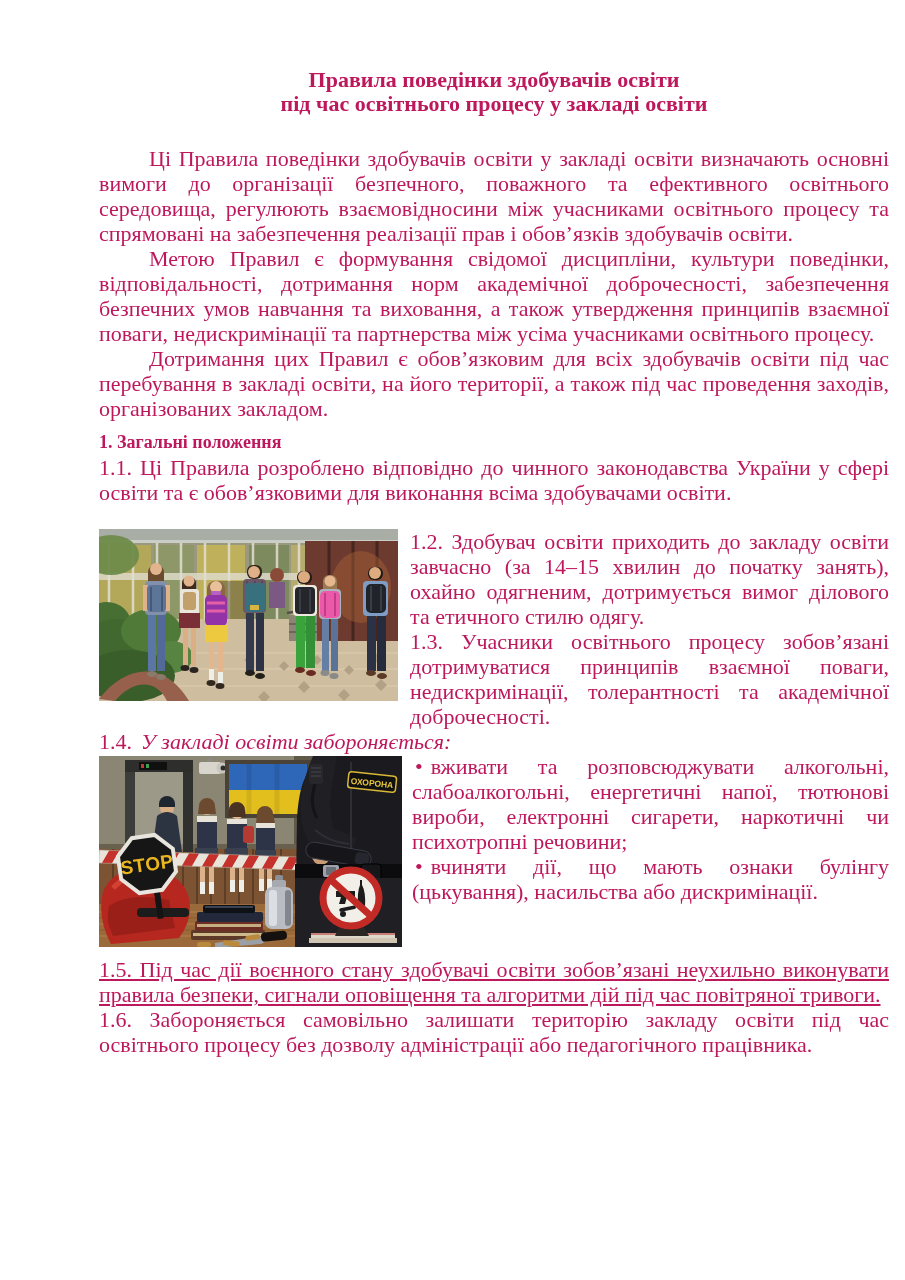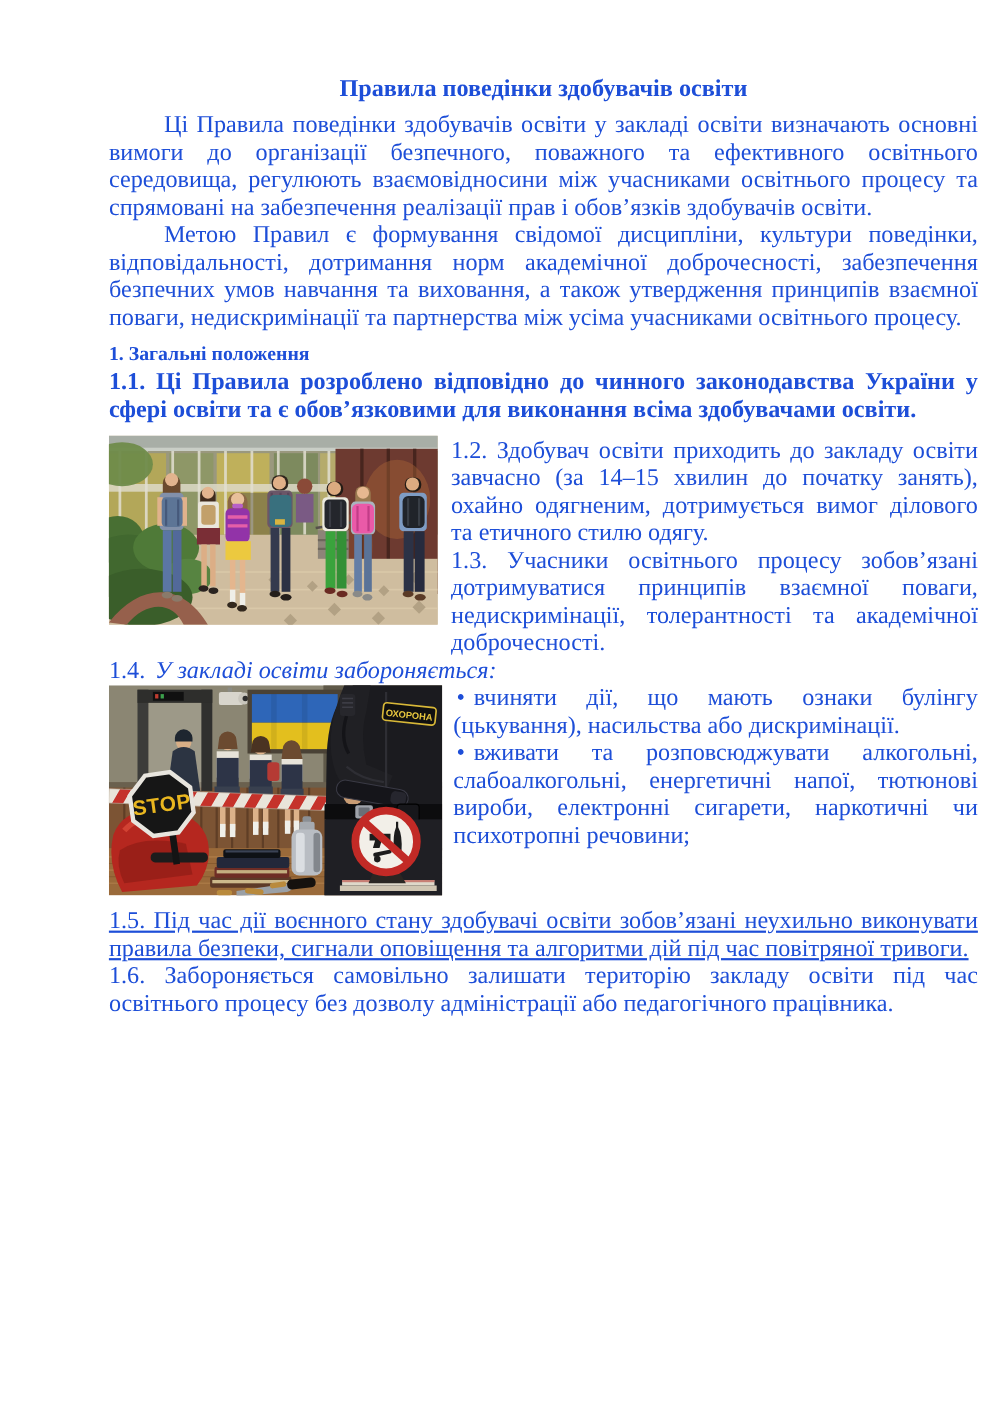--- a/index.html
+++ b/index.html
@@ -2,21 +2,21 @@
 <html lang="uk"><head>
 <meta charset="utf-8">
 <style>
   html,body{margin:0;padding:0;background:#ffffff;}
   .page{
     position:relative;
     width:905px;height:1098px;
     background:#ffffff;
     overflow:hidden;
     font-family:"Liberation Serif","DejaVu Serif",serif;
-    color:#1d4ed8;
+    color:#be185d;
   }
   .content{
     position:absolute;
     left:99px;top:0;
     width:790px;
     font-size:22px;
     line-height:25px;
     text-align:justify;
   }
   .doc-title{
@@ -28,44 +28,46 @@
   }
   .content p{margin:0;}
   p.indent{text-indent:50px;}
   .section-heading{
     margin-top:9px;
     text-align:left;
     font-weight:bold;
     font-size:18px;
     line-height:25px;
   }
-  p.item-after-heading{margin-bottom:12px;font-weight:bold;}
+  p.item-after-heading{margin-bottom:24px;}
   .figure{float:left;}
   .fig1{margin:0 12px 5px 0;}
   .fig2{margin:2px 10px 10px 0;}
   .figure svg{display:block;}
   .h14{clear:left;}
   .h14 .num{margin-right:9px;margin-top:22px;}
   .h14 .bi{font-weight:normal;font-style:italic;}
   p.bullet .b-marker{padding:0 8px 0 3px;}
   p.clear-item{clear:left;text-decoration:underline;}
   .sign-text{font-family:"Liberation Sans","DejaVu Sans",sans-serif;font-weight:bold;}
 </style>
 </head>
 <body>
 
 <div class="page">
   <div class="content">
 
     <div class="doc-title">
       <div>Правила поведінки здобувачів освіти</div>
+      <div>під час освітнього процесу у закладі освіти</div>
     </div>
 
-    <p class="indent" style="margin-top:8px">Ці Правила поведінки здобувачів освіти у закладі освіти визначають основні вимоги до організації безпечного, поважного та ефективного освітнього середовища, регулюють взаємовідносини між учасниками освітнього процесу та спрямовані на забезпечення реалізації прав і обов’язків здобувачів освіти.</p>
+    <p class="indent" style="margin-top:30px">Ці Правила поведінки здобувачів освіти у закладі освіти визначають основні вимоги до організації безпечного, поважного та ефективного освітнього середовища, регулюють взаємовідносини між учасниками освітнього процесу та спрямовані на забезпечення реалізації прав і обов’язків здобувачів освіти.</p>
     <p class="indent">Метою Правил є формування свідомої дисципліни, культури поведінки, відповідальності, дотримання норм академічної доброчесності, забезпечення безпечних умов навчання та виховання, а також утвердження принципів взаємної поваги, недискримінації та партнерства між усіма учасниками освітнього процесу.</p>
+    <p class="indent">Дотримання цих Правил є обов’язковим для всіх здобувачів освіти під час перебування в закладі освіти, на його території, а також під час проведення заходів, організованих закладом.</p>
 
     <div class="section-heading">1. Загальні положення</div>
 
     <p class="item-after-heading">1.1. Ці Правила розроблено відповідно до чинного законодавства України у сфері освіти та є обов’язковими для виконання всіма здобувачами освіти.</p>
 
     <div class="figure fig1">
       <svg width="299" height="172" viewBox="0 0 299 172">
         <rect width="299" height="172" fill="#cfbd9f"></rect>
 
         <rect width="299" height="13" fill="#a8aea6"></rect>
@@ -392,20 +394,20 @@
             <rect x="240" y="151" width="17" height="3.5" rx="1.7" transform="rotate(-12 248 152)"></rect>
             <path d="M263 129q4 7 3 22h-7q-1 -15 2 -22v-5h2z"></path>
             <circle cx="244" cy="158" r="3"></circle>
           </g>
           <rect x="225" y="138.5" width="54" height="7" fill="#c22a26" transform="rotate(42 252 142)"></rect>
           <circle cx="252" cy="142" r="28" fill="none" stroke="#c22a26" stroke-width="7"></circle>
         </g>
       </svg>
     </div>
 
+    <p class="bullet"><span class="b-marker">•</span><span>вживати та розповсюджувати алкогольні, слабоалкогольні, енергетичні напої, тютюнові вироби, електронні сигарети, наркотичні чи психотропні речовини;</span></p>
     <p class="bullet"><span class="b-marker">•</span><span>вчиняти дії, що мають ознаки булінгу (цькування), насильства або дискримінації.</span></p>
-    <p class="bullet"><span class="b-marker">•</span><span>вживати та розповсюджувати алкогольні, слабоалкогольні, енергетичні напої, тютюнові вироби, електронні сигарети, наркотичні чи психотропні речовини;</span></p>
 
     <p class="clear-item">1.5. Під час дії воєнного стану здобувачі освіти зобов’язані неухильно виконувати правила безпеки, сигнали оповіщення та алгоритми дій під час повітряної тривоги.</p>
     <p>1.6. Забороняється самовільно залишати територію закладу освіти під час освітнього процесу без дозволу адміністрації або педагогічного працівника.</p>
 
   </div>
 </div>
 
 </body></html>

